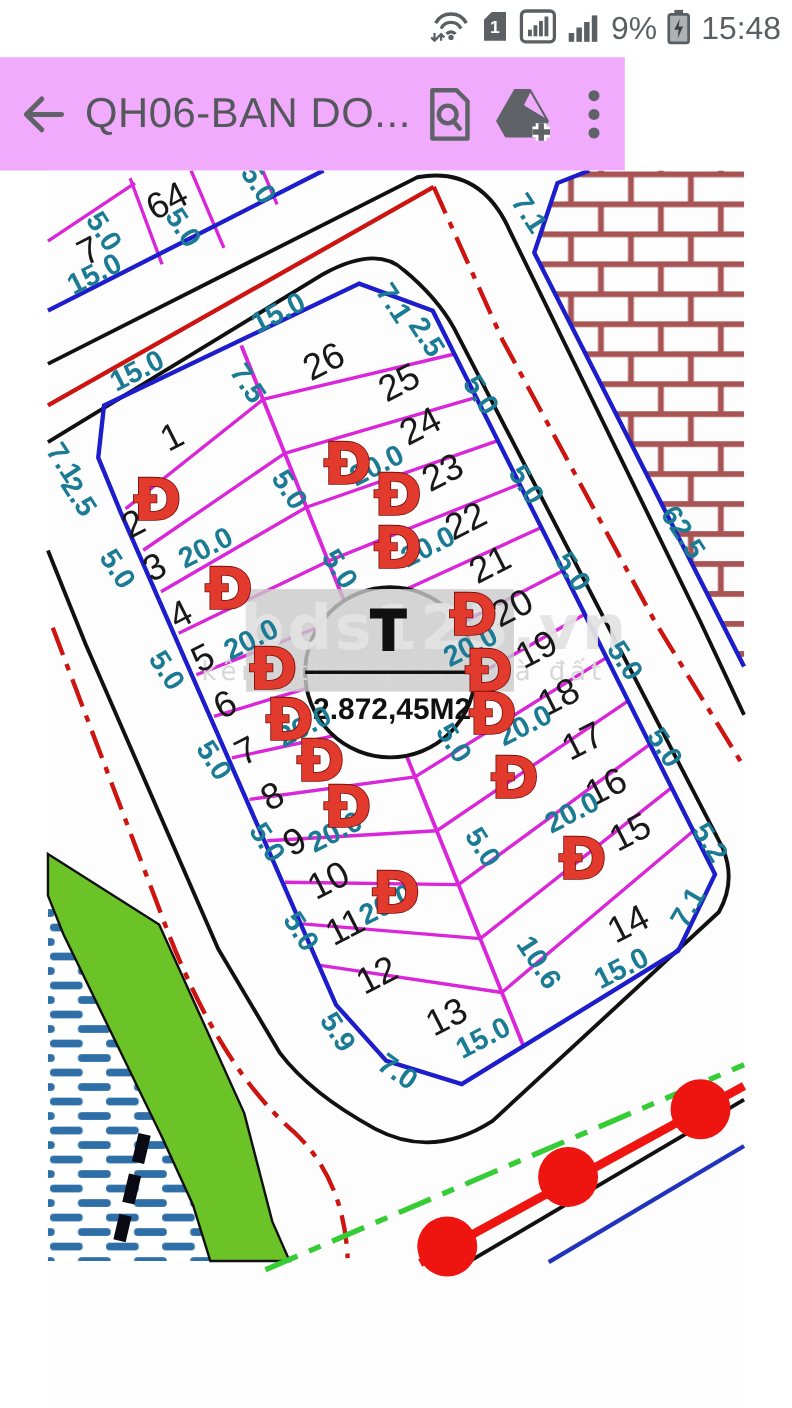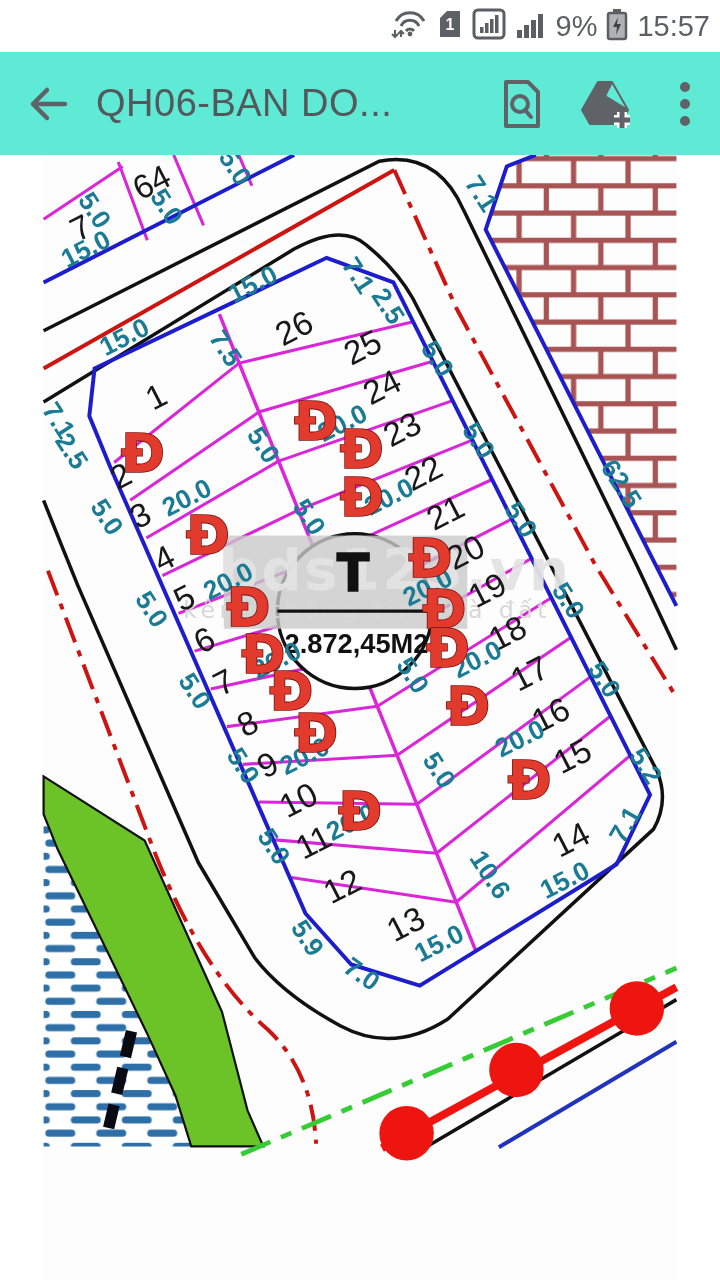--- a/index.html
+++ b/index.html
@@ -4,22 +4,22 @@
 <style>
   html,body{margin:0;padding:0;}
   body{width:720px;height:1280px;background:#fff;overflow:hidden;
        font-family:"Liberation Sans",sans-serif;position:relative;}
   
   .status-bar{position:absolute;top:0;left:0;width:720px;height:52px;
     display:flex;align-items:center;justify-content:flex-end;gap:9px;
     padding-right:10px;box-sizing:border-box;color:#5a5f63;}
   .status-bar .txt{font-size:29px;color:#5a5f63;}
   
-  .app-bar{position:absolute;top:52px;left:0;width:720px;height:103px;
-    display:flex;align-items:center;box-sizing:border-box;background:#5eead4;}
+  .app-bar{position:absolute;top:52px;left:0;width:568px;height:103px;
+    display:flex;align-items:center;box-sizing:border-box;background:#f0abfc;}
   .app-bar .back{width:96px;display:flex;justify-content:center;}
   .app-bar .title{flex:0 0 auto;font-size:38px;color:#54585d;letter-spacing:.5px;
     white-space:nowrap;overflow:hidden;max-width:330px;}
   .app-bar .spacer{flex:1;}
   .app-bar .abtn{width:86px;display:flex;justify-content:center;align-items:center;}
   
   .map-wrap{position:absolute;top:155px;left:0;width:720px;height:1125px;}
   text.plot-num{font:400 38px "Liberation Sans",sans-serif;fill:#181818;text-anchor:middle;}
   text.dim-label{font:700 30px "Liberation Sans",sans-serif;fill:#1b7b94;text-anchor:middle;}
   text.d-marker{font:700 60px "DejaVu Sans",sans-serif;fill:#e23b2e;stroke:#77100c;
@@ -69,21 +69,21 @@
   </span>
   <span class="txt">9%</span>
   <span>
     <svg width="22" height="34" viewBox="0 0 22 34">
       <rect x="7" y="2" width="8" height="4" fill="#5a5f63"></rect>
       <rect x="2" y="6" width="18" height="26" rx="2" fill="#aeb2b5"></rect>
       <rect x="2" y="6" width="18" height="26" rx="2" fill="none" stroke="#5a5f63" stroke-width="2.5"></rect>
       <path d="M12 10 L7 20 L11 20 L10 28 L15 17 L11 17 Z" fill="#3f4346"></path>
     </svg>
   </span>
-  <span class="txt">15:57</span>
+  <span class="txt">15:48</span>
 </div>
 
 <div class="app-bar">
   <div class="back">
     <svg width="46" height="46" viewBox="0 0 46 46">
       <path d="M40 23 L8 23 M8 23 L22 9 M8 23 L22 37" fill="none" stroke="#5f6368" stroke-width="4.5" stroke-linecap="round" stroke-linejoin="round"></path>
     </svg>
   </div>
   <div class="title">QH06-BAN DO...</div>
   <div class="spacer"></div>

